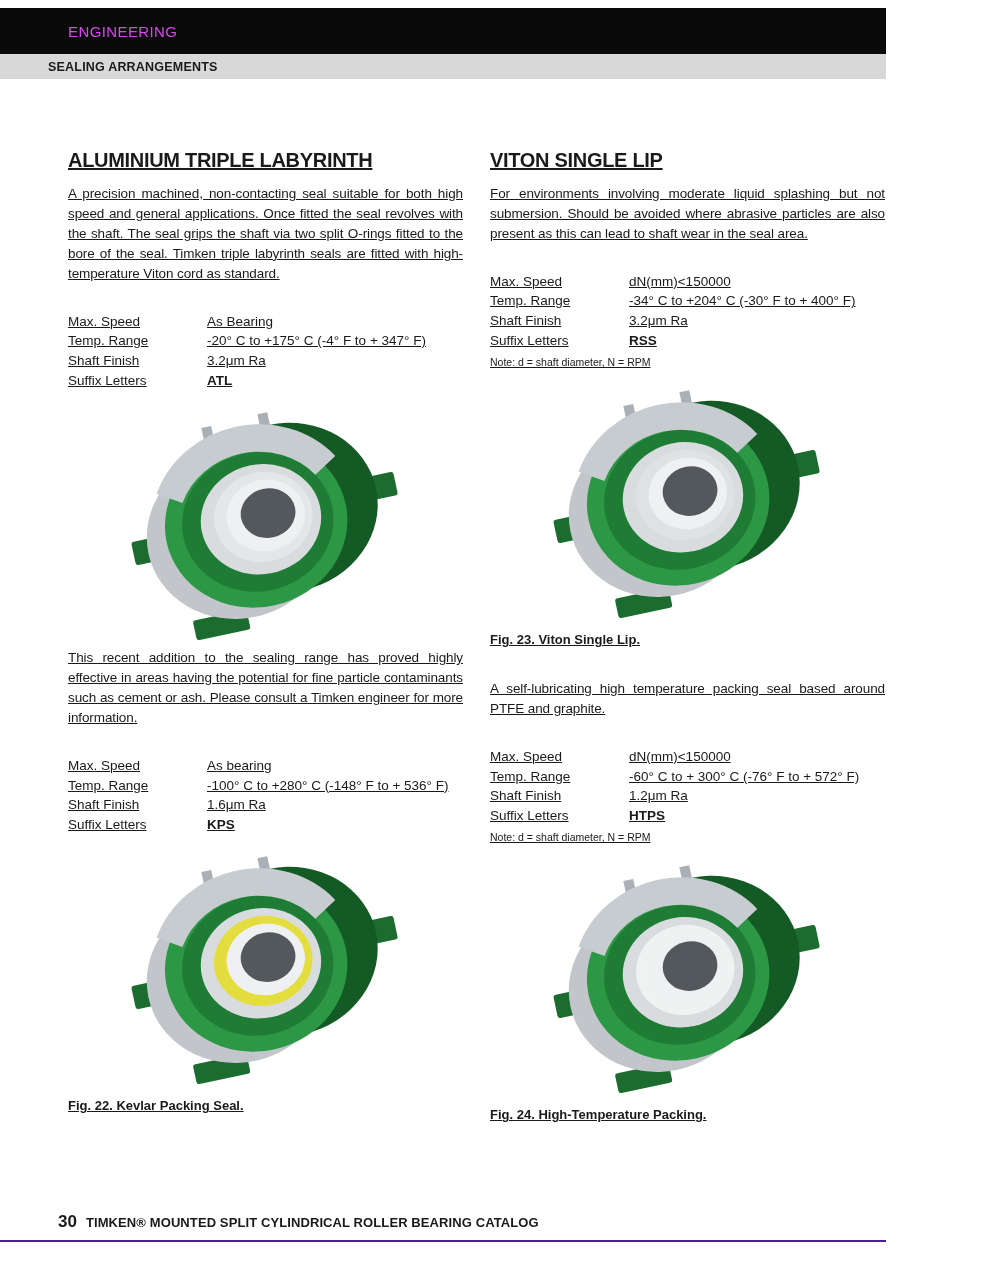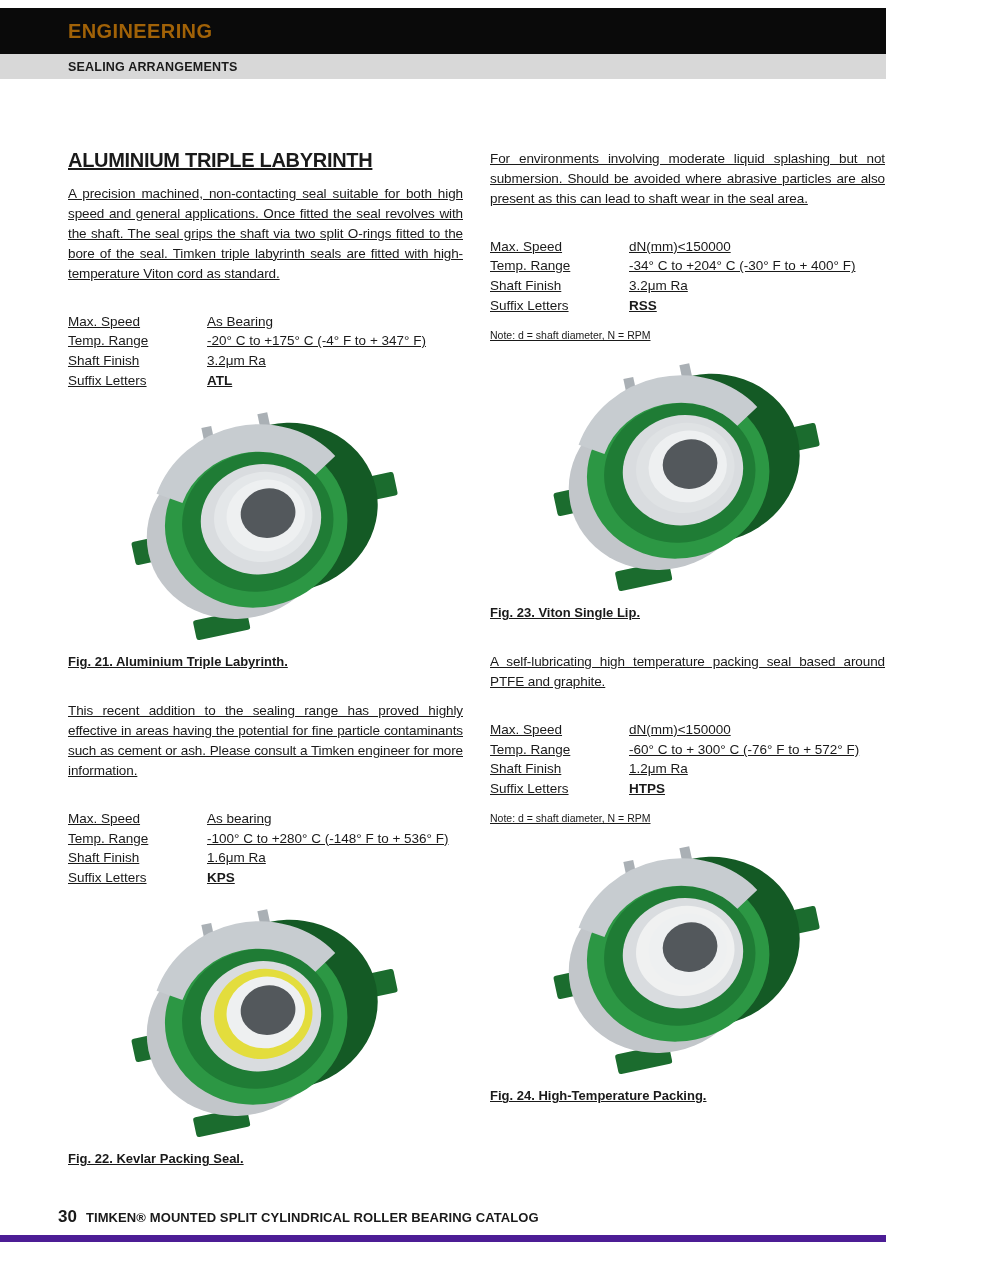--- a/index.html
+++ b/index.html
@@ -12,26 +12,26 @@
     position:relative;
     overflow:hidden;
   }
   .header-bar {
     margin-top:8px;
     width:886px; height:46px;
     background:#0a0a0a;
     display:flex; align-items:center;
     padding-left:68px;
   }
-  .header-title { color:#a16207; font-weight:bold; font-size:20px; letter-spacing:0.4px; }
+  .header-title { color:#d946ef; font-weight:normal; font-size:15px; letter-spacing:0.4px; }
   .subheader-bar {
     width:886px; height:25px;
     background:#d8d8d8;
     display:flex; align-items:center;
-    padding-left:68px;
+    padding-left:48px;
     text-align:right;
   }
   .subheader-title { font-weight:bold; font-size:12.5px; letter-spacing:0.2px; }
   .columns {
     display:flex;
     padding-left:68px;
     margin-top:70px;
     gap:27px;
   }
   .col { width:395px;text-decoration:underline; }
@@ -42,32 +42,32 @@
   }
   .section-desc {
     font-size:13.5px; line-height:1.48;
     text-align:justify;
     letter-spacing:-0.1px;
   }
   .specs { margin-top:28px; }
   .spec-row { display:flex; font-size:13.5px; line-height:1.45; }
   .spec-label { width:139px; flex:none; }
   .spec-value.bold { font-weight:bold; }
-  .note { font-size:10.5px; margin-top:14px; }
+  .note { font-size:10.5px; margin-top:6px; }
   .figure {
     height:250px;
     display:flex; align-items:center; justify-content:center;
     margin-top:8px;
   }
   .caption { font-size:13px; font-weight:bold; margin-top:6px; margin-bottom:32px; }
   .footer {
     position:absolute;
     left:0; bottom:38px;
     width:886px;
-    border-bottom:7px solid #4c1d95;
+    border-bottom:2px solid #4c1d95;
     padding:0 0 8px 58px;
     display:flex; align-items:baseline; gap:9px;
   }
   .footer-page { font-size:17px; font-weight:bold; }
   .footer-text { font-size:13px; font-weight:bold; letter-spacing:0.1px; }
 </style>
 </head>
 <body>
 
 <header class="header-bar">
@@ -115,21 +115,20 @@
             <ellipse cx="146" cy="125" rx="66" ry="60" fill="#d9dcdf"></ellipse>
             <ellipse cx="149" cy="123" rx="54" ry="49" fill="#e4e7e9"></ellipse>
             <ellipse cx="152" cy="122" rx="43" ry="39" fill="#eef0f1"></ellipse>
             <ellipse cx="155" cy="120" rx="30" ry="27" fill="#53585c"></ellipse>
             <rect x="103" y="14" width="11" height="18" fill="#aab0b5"></rect>
             <rect x="166" y="12" width="11" height="18" fill="#aab0b5"></rect>
             <path d="M 53 82 A 100 92 0 0 1 227 82" fill="none" stroke="#c7ccd0" stroke-width="30"></path>
           </g>
         </svg>
       </div>
-      <div class="caption">Fig. 21. Aluminium Triple Labyrinth.</div>
     </section>
 
     <section>
       <p class="section-desc">This recent addition to the sealing range has proved highly effective in areas having the potential for fine particle contaminants such as cement or ash. Please consult a Timken engineer for more information.</p>
       <div class="specs">
         <div class="spec-row">
           <span class="spec-label">Max. Speed</span>
           <span class="spec-value">As bearing</span>
         </div>
         <div class="spec-row">
@@ -166,20 +165,21 @@
         </svg>
       </div>
       <div class="caption">Fig. 22. Kevlar Packing Seal.</div>
     </section>
 
   </div>
 
   <div class="col">
 
     <section>
+      <h2 class="section-title">VITON SINGLE LIP</h2>
       <p class="section-desc">For environments involving moderate liquid splashing but not submersion. Should be avoided where abrasive particles are also present as this can lead to shaft wear in the seal area.</p>
       <div class="specs">
         <div class="spec-row">
           <span class="spec-label">Max. Speed</span>
           <span class="spec-value">dN(mm)&lt;150000</span>
         </div>
         <div class="spec-row">
           <span class="spec-label">Temp. Range</span>
           <span class="spec-value">-34° C to +204° C (-30° F to + 400° F)</span>
         </div>

